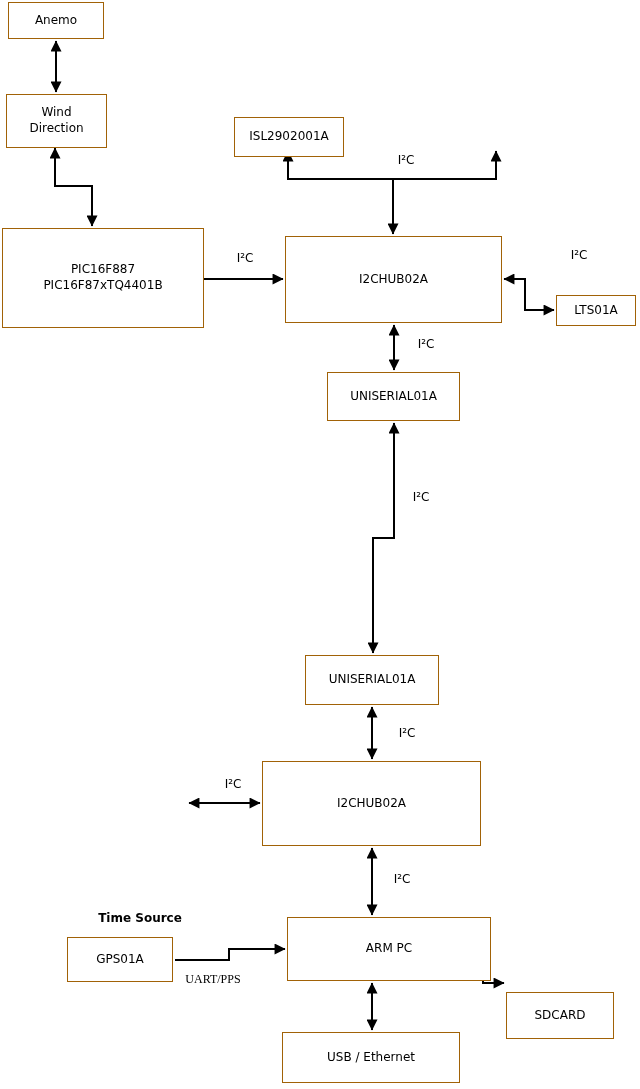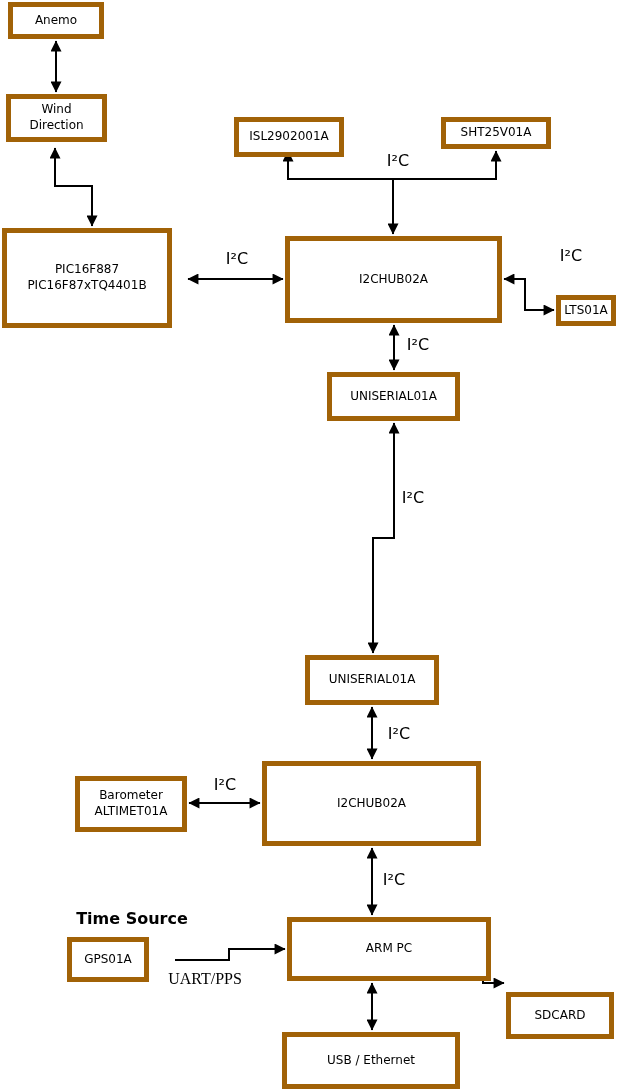--- a/index.html
+++ b/index.html
@@ -16,55 +16,56 @@
     overflow: hidden;
   }
   #wires {
     position: absolute;
     left: 0; top: 0;
     width: 640px; height: 1089px;
   }
   .node {
     position: absolute;
     box-sizing: border-box;
-    border: 5px solid #a16207;
+    border: 1px solid #a16207;
     background: #ffffff;
     display: flex;
     align-items: center;
     justify-content: center;
     text-align: center;
     font-size: 12px;
     line-height: 1.3;
     color: #000000;
     white-space: pre-line;
   }
   .edge-label {
     position: absolute;
     transform: translate(-50%, -50%);
-    font-size: 16px;
+    font-size: 12px;
     color: #000000;
     white-space: nowrap;
     background: transparent;
+    margin-left: 8px;
   }
   
   .n-anemo      { left: 8px;   top: 2px;    width: 96px;  height: 37px; }
-  .n-wind       { left: 6px;   top: 94px;   width: 101px; height: 48px; }
-  .n-pic        { left: 2px;   top: 228px;  width: 170px; height: 100px; }
+  .n-wind       { left: 6px;   top: 94px;   width: 101px; height: 54px; }
+  .n-pic        { left: 2px;   top: 228px;  width: 202px; height: 100px; }
   .n-isl        { left: 234px; top: 117px;  width: 110px; height: 40px; }
   .n-sht        { left: 441px; top: 117px;  width: 110px; height: 32px; }
   .n-hub1       { left: 285px; top: 236px;  width: 217px; height: 87px; }
-  .n-lts        { left: 556px; top: 295px;  width: 60px;  height: 31px; }
+  .n-lts        { left: 556px; top: 295px;  width: 80px;  height: 31px; }
   .n-uni1       { left: 327px; top: 372px;  width: 133px; height: 49px; }
   .n-uni2       { left: 305px; top: 655px;  width: 134px; height: 50px; }
   .n-hub2       { left: 262px; top: 761px;  width: 219px; height: 85px; }
   .n-baro       { left: 75px;  top: 776px;  width: 112px; height: 56px; }
   .n-armpc      { left: 287px; top: 917px;  width: 204px; height: 64px; }
-  .n-gps        { left: 67px;  top: 937px;  width: 82px; height: 45px; }
+  .n-gps        { left: 67px;  top: 937px;  width: 106px; height: 45px; }
   .n-sdcard     { left: 506px; top: 992px;  width: 108px; height: 47px; }
-  .n-usb        { left: 282px; top: 1032px; width: 178px; height: 57px; }
+  .n-usb        { left: 282px; top: 1032px; width: 178px; height: 51px; }
   
   .l-pic-hub    { left: 237px; top: 258px; }
   .l-sensors    { left: 398px; top: 160px; }
   .l-lts        { left: 571px; top: 255px; }
   .l-hub-uni    { left: 418px; top: 344px; }
   .l-long       { left: 413px; top: 497px; }
   .l-uni-hub2   { left: 399px; top: 733px; }
   .l-baro       { left: 225px; top: 784px; }
   .l-hub2-arm   { left: 394px; top: 879px; }
   .l-uart       { left: 205px; top: 979px; font-family: Liberation Serif, serif; }
@@ -101,28 +102,25 @@
     <path class="wire" d="M460,949 H483 V983 H504" marker-start="url(#arr)" marker-end="url(#arr)"></path>
     <path class="wire" d="M372,983 V1030" marker-start="url(#arr)" marker-end="url(#arr)"></path>
   </svg>
 
   <div class="node n-anemo">Anemo</div>
   <div class="node n-wind">Wind
 Direction</div>
   <div class="node n-pic">PIC16F887
 PIC16F87xTQ4401B</div>
   <div class="node n-isl">ISL2902001A</div>
-  <div class="node n-sht">SHT25V01A</div>
   <div class="node n-hub1">I2CHUB02A</div>
   <div class="node n-lts">LTS01A</div>
   <div class="node n-uni1">UNISERIAL01A</div>
   <div class="node n-uni2">UNISERIAL01A</div>
   <div class="node n-hub2">I2CHUB02A</div>
-  <div class="node n-baro">Barometer
-ALTIMET01A</div>
   <div class="node n-armpc">ARM PC</div>
   <div class="node n-gps">GPS01A</div>
   <div class="node n-sdcard">SDCARD</div>
   <div class="node n-usb">USB / Ethernet</div>
 
   <span class="edge-label l-pic-hub">I²C</span>
   <span class="edge-label l-sensors">I²C</span>
   <span class="edge-label l-lts">I²C</span>
   <span class="edge-label l-hub-uni">I²C</span>
   <span class="edge-label l-long">I²C</span>

